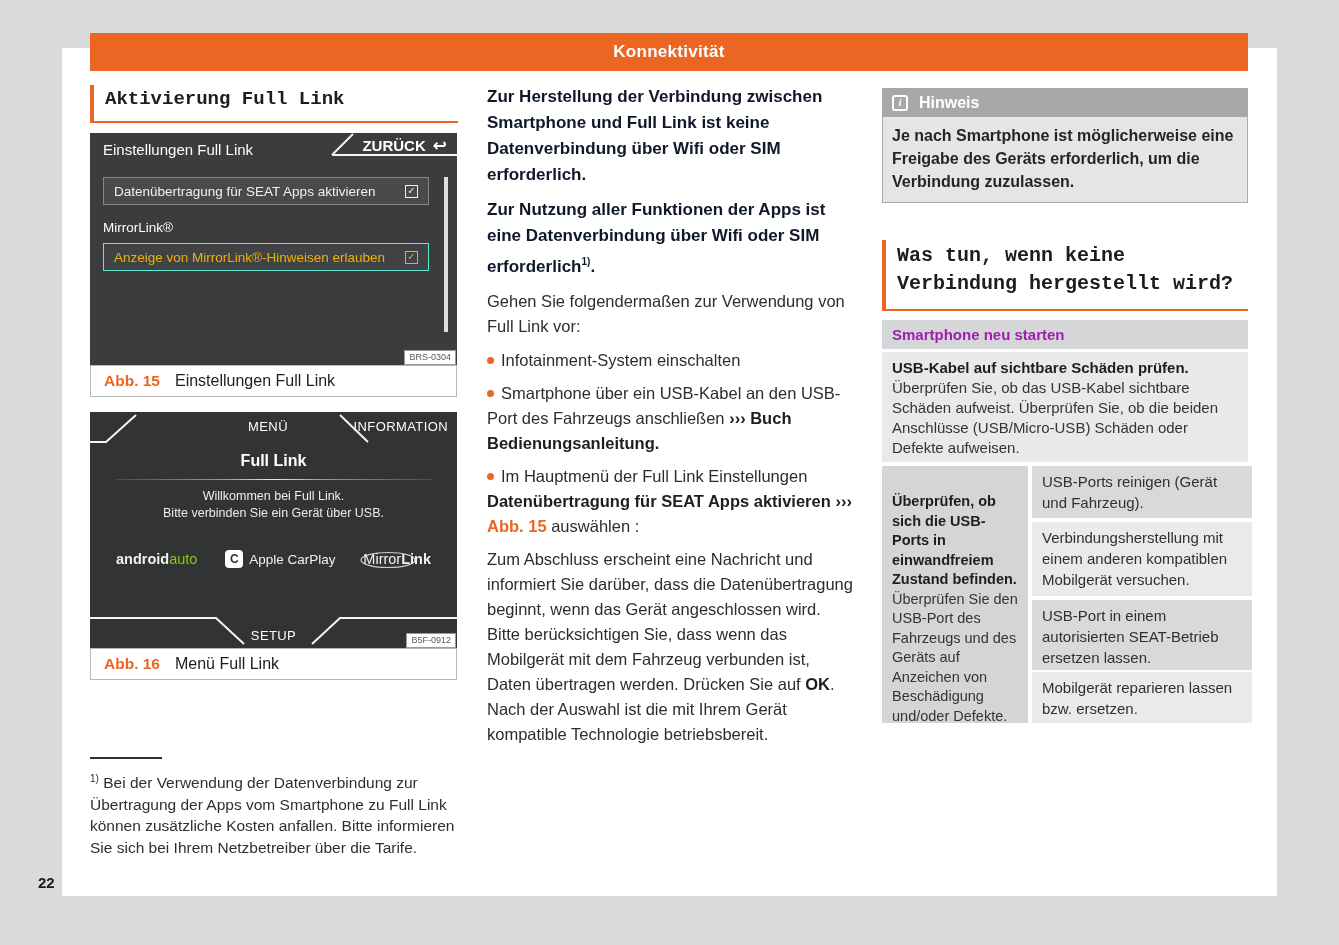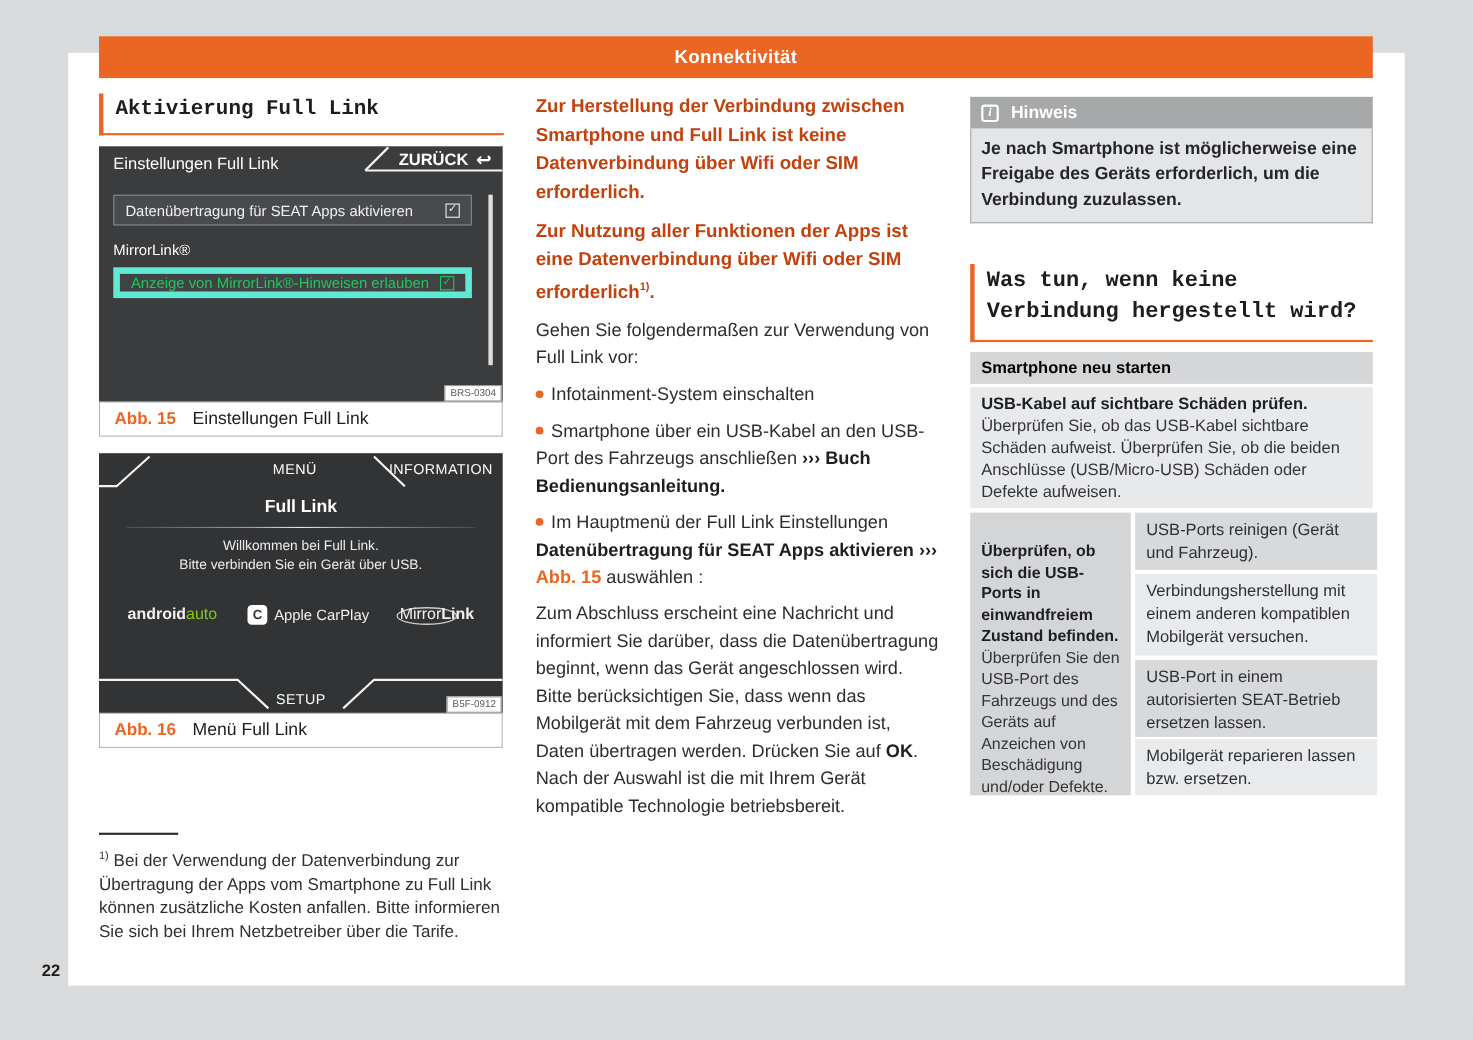--- a/index.html
+++ b/index.html
@@ -33,21 +33,21 @@
   .screen svg.lines{position:absolute;left:0;top:0;}
   .s1-title{position:absolute;left:13px;top:8px;font-size:15px;color:#fdfdfd;}
   .s1-back{position:absolute;right:10px;top:4px;font-size:15px;font-weight:bold;color:#fff;display:flex;gap:7px;align-items:center;}
   .s1-back .arr{font-size:17px;line-height:14px;}
   .s-row{
     position:absolute;left:13px;width:326px;height:28px;box-sizing:border-box;
     display:flex;align-items:center;justify-content:space-between;
     padding:0 10px;font-size:13.5px;
   }
   .s-row1{top:44px;background:#494a4c;border:1px solid #86878a;color:#eff0f1;}
-  .s-row2{top:110px;background:#414244;border:6px solid #5eead4;color:#22c55e;}
+  .s-row2{top:110px;background:#414244;border:1px solid #5eead4;color:#eab308;}
   .cb{width:13px;height:13px;border:1.5px solid currentColor;box-sizing:border-box;
       display:flex;align-items:center;justify-content:center;font-size:10px;line-height:10px;flex:none;}
   .s1-group{position:absolute;left:13px;top:87px;font-size:13.5px;color:#fdfdfd;}
   .s1-scroll{position:absolute;right:9px;top:44px;width:4px;height:155px;background:#dedede;}
   .wm{position:absolute;right:1px;bottom:0;background:#fff;border:1px solid #9a9a9a;
       color:#58595b;font-size:9px;padding:1px 4px;line-height:11px;}
   .caption{
     border:1px solid #b7b7b7;height:32px;box-sizing:border-box;background:#fff;
     display:flex;align-items:center;gap:15px;padding-left:13px;
   }
@@ -74,42 +74,42 @@
   .logo-mirror svg{position:absolute;left:-4px;top:0px;}
 
   
   .fn-rule{position:absolute;left:90px;top:757px;width:72px;height:2px;background:#2f3032;}
   .footnote{position:absolute;left:90px;top:768px;width:382px;font-size:15.5px;line-height:21.5px;color:#2e2f31;}
   .footnote sup{font-size:10px;}
 
   
   .col-mid{position:absolute;left:487px;top:84px;width:369px;color:#2c2d2f;}
   .col-mid p{margin:0 0 9px 0;}
-  .pb{font-size:17px;font-weight:bold;line-height:26px;color:#c2410c;}
+  .pb{font-size:17px;font-weight:bold;line-height:26px;color:#0f172a;}
   .pn{font-size:16.5px;line-height:25px;}
   .col-mid sup{font-size:10px;}
   .col-mid ul{list-style:none;margin:0 0 0 0;padding:0;}
   .col-mid li{font-size:16.5px;line-height:25px;margin-bottom:8px;}
   .dot{display:inline-block;width:7px;height:7px;border-radius:50%;background:#eb6523;margin:0 7px 2px 0;}
   .col-mid strong{color:#1d1e20;}
   .ref-orange{color:#eb6523;font-weight:bold;}
 
   
   .note{position:absolute;left:882px;top:88px;width:366px;box-sizing:border-box;}
   .note-head{height:29px;background:#a7a8aa;color:#fff;display:flex;align-items:center;gap:11px;
     padding:0 10px;font-size:16px;font-weight:bold;}
   .info-icon{width:16px;height:16px;border:2px solid #fff;border-radius:3px;box-sizing:border-box;
     display:flex;align-items:center;justify-content:center;
     font-family:"Liberation Serif",serif;font-style:italic;font-size:11px;line-height:11px;flex:none;}
   .note-body{background:#e4e5e6;border:1px solid #aaabad;border-top:none;
     padding:7px 9px 9px;font-size:16px;font-weight:bold;color:#242527;line-height:23px;}
 
   .rbox{position:absolute;box-sizing:border-box;}
   .box1{left:882px;top:320px;width:366px;height:29px;background:#d5d6d8;
-    display:flex;align-items:center;padding:0 10px;font-weight:bold;font-size:15px;color:#000000;}
+    display:flex;align-items:center;padding:0 10px;font-weight:bold;font-size:15px;color:#a21caf;}
   .box2{left:882px;top:352px;width:366px;height:110px;background:#e8e9ea;
     padding:6px 10px 12px;font-size:15px;line-height:20px;color:#333436;overflow:hidden;}
   .box2 strong{display:block;color:#1d1e20;}
   .cellL{left:882px;top:466px;width:146px;height:257px;background:#d4d5d7;
     padding:26px 10px 0;font-size:14.5px;line-height:19.5px;color:#333436;}
   .cellL strong{color:#1d1e20;}
   .cell{left:1032px;width:220px;background:#d8d9db;padding:5px 10px;font-size:15px;line-height:21px;color:#2f3032;overflow:hidden;}
   .cell.alt{background:#e9eaeb;}
   .c1{top:466px;height:52px;}
   .c2{top:522px;height:74px;}

